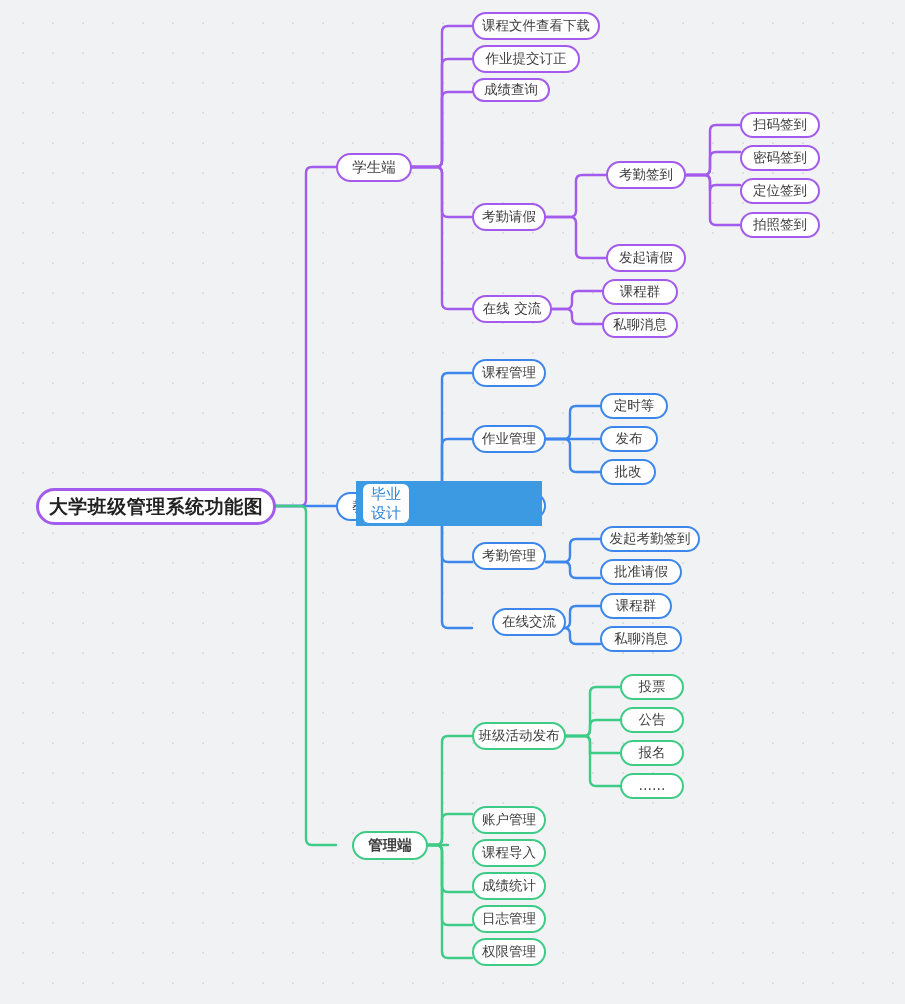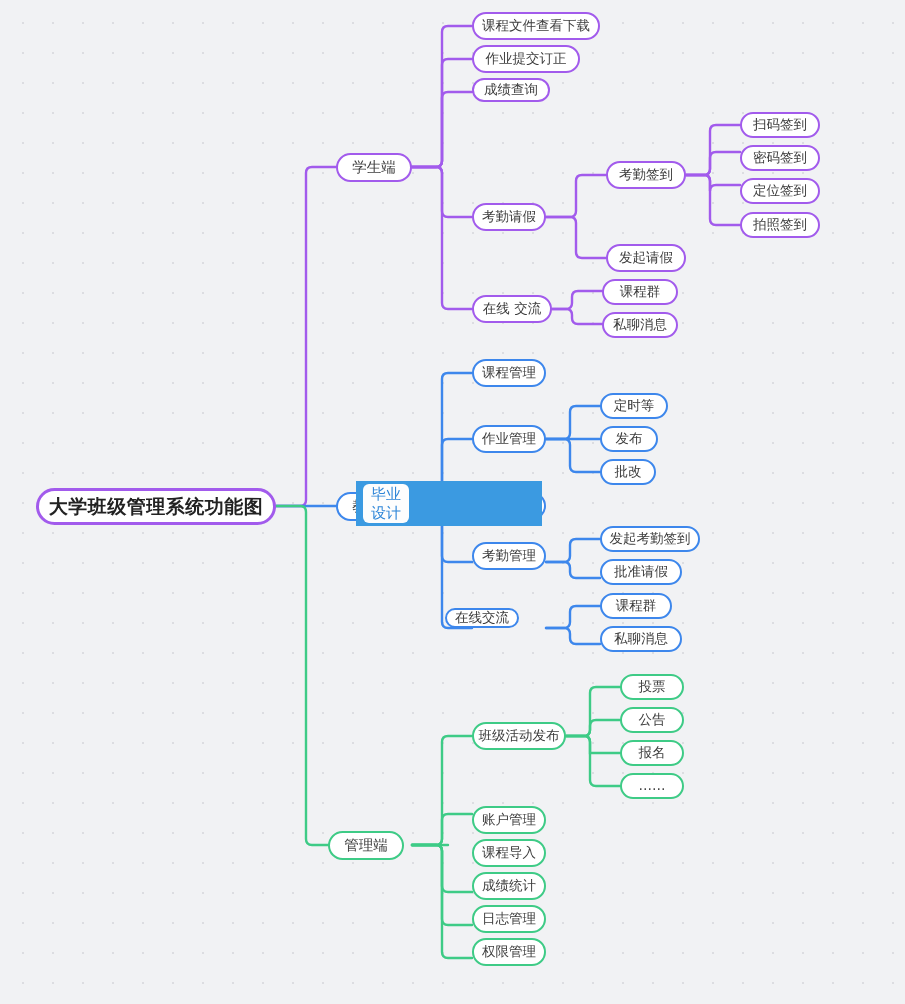--- a/index.html
+++ b/index.html
@@ -176,31 +176,31 @@
 </div>
 <div class="node lvl2 blue" style="left:472px;top:542px;width:74px;height:28px;">
   <span>考勤管理</span>
 </div>
 <div class="node lvl3 blue" style="left:600px;top:526px;width:100px;height:26px;">
   <span>发起考勤签到</span>
 </div>
 <div class="node lvl3 blue" style="left:600px;top:559px;width:82px;height:26px;">
   <span>批准请假</span>
 </div>
-<div class="node lvl2 blue" style="left:445px;top:608px;width:74px;height:20px;">
+<div class="node lvl2 blue" style="left:492px;top:608px;width:74px;height:28px;">
   <span>在线交流</span>
 </div>
 <div class="node lvl3 blue" style="left:600px;top:593px;width:72px;height:26px;">
   <span>课程群</span>
 </div>
 <div class="node lvl3 blue" style="left:600px;top:626px;width:82px;height:26px;">
   <span>私聊消息</span>
 </div>
 
-<div class="node lvl1 green" style="left:328px;top:831px;width:76px;height:29px;">
+<div class="node lvl1 green" style="left:352px;top:831px;width:76px;height:29px;font-weight:bold;">
   <span>管理端</span>
 </div>
 
 <div class="node lvl2 green" style="left:472px;top:722px;width:94px;height:28px;">
   <span>班级活动发布</span>
 </div>
 <div class="node lvl3 green" style="left:620px;top:674px;width:64px;height:26px;">
   <span>投票</span>
 </div>
 <div class="node lvl3 green" style="left:620px;top:707px;width:64px;height:26px;">

